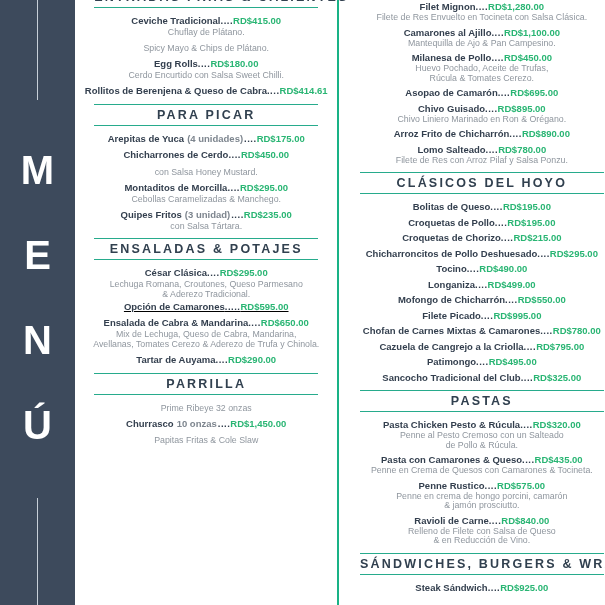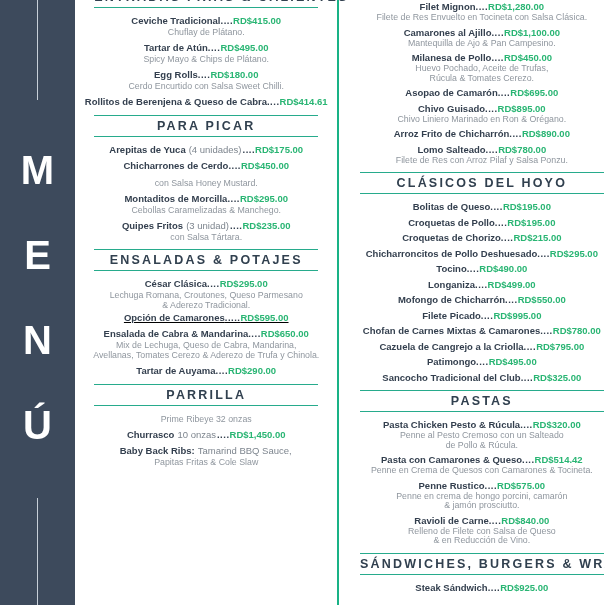--- a/index.html
+++ b/index.html
@@ -42,21 +42,21 @@
   }
   .col .menu-section:first-child .section-header{margin-top:0;}
 
   
   .menu-item{margin-bottom:6px;}
   .col.right .menu-item{margin-bottom:5px;}
   .menu-item.variant{margin-top:-3px;text-decoration:underline;}
   .item-line{
     font-size:9.5px;line-height:10.5px;font-weight:700;color:#333f4e;
   }
-  .item-note{font-weight:400;color:#7d858e;margin:0 1px 0 3px;}
+  .item-note{font-weight:700;color:#7d858e;margin:0 1px 0 3px;}
   .item-dots{color:#333f4e;letter-spacing:0.5px;}
   .item-price{color:#29b573;}
   .item-desc{
     font-size:8.8px;line-height:10px;color:#8f969e;
     white-space:pre-line;margin-top:0.5px;
   }
   .col.right .item-desc{line-height:9.5px;}
 </style>
 </head>
 <body>
@@ -81,21 +81,20 @@
       <span class="header-text">ENTRADAS FRÍAS &amp; CALIENTES</span>
     </header>
     <div class="items">
   <div class="menu-item">
     <div class="item-line"><span class="item-name">Ceviche Tradicional</span><span class="item-dots">....</span><span class="item-price">RD$415.00</span></div>
     <div class="item-desc">Chuflay de Plátano.</div>
   </div>
 
 
   <div class="menu-item">
-    <div class="item-line"><span class="item-name">Tartar de Atún</span><span class="item-dots">....</span><span class="item-price">RD$495.00</span></div>
     <div class="item-desc">Spicy Mayo &amp; Chips de Plátano.</div>
   </div>
 
   <div class="menu-item">
     <div class="item-line"><span class="item-name">Egg Rolls</span><span class="item-dots">....</span><span class="item-price">RD$180.00</span></div>
     <div class="item-desc">Cerdo Encurtido con Salsa Sweet Chilli.</div>
   </div>
 
   <div class="menu-item">
     <div class="item-line"><span class="item-name">Rollitos de Berenjena &amp; Queso de Cabra</span><span class="item-dots">....</span><span class="item-price">RD$414.61</span></div>
@@ -173,21 +172,20 @@
   <div class="menu-item">
     <div class="item-desc">Prime Ribeye 32 onzas</div>
   </div>
 
   <div class="menu-item">
     <div class="item-line"><span class="item-name">Churrasco</span><span class="item-note">10 onzas</span><span class="item-dots">....</span><span class="item-price">RD$1,450.00</span></div>
 
   </div>
 
   <div class="menu-item">
-    <div class="item-line"><span class="item-name">Baby Back Ribs:</span><span class="item-note">Tamarind BBQ Sauce,</span></div>
     <div class="item-desc">Papitas Fritas &amp; Cole Slaw</div>
   </div>
 </div>
   </div>
 </section>
     <div class="divider"></div>
     <section class="col right" id="right-col">
   <div class="menu-section">
 
     <div class="items">
@@ -301,21 +299,21 @@
       <span class="header-text">PASTAS</span>
     </header>
     <div class="items">
   <div class="menu-item">
     <div class="item-line"><span class="item-name">Pasta Chicken Pesto &amp; Rúcula</span><span class="item-dots">....</span><span class="item-price">RD$320.00</span></div>
     <div class="item-desc">Penne al Pesto Cremoso con un Salteado
 de Pollo &amp; Rúcula.</div>
   </div>
 
   <div class="menu-item">
-    <div class="item-line"><span class="item-name">Pasta con Camarones &amp; Queso</span><span class="item-dots">....</span><span class="item-price">RD$514.42</span></div>
+    <div class="item-line"><span class="item-name">Pasta con Camarones &amp; Queso</span><span class="item-dots">....</span><span class="item-price">RD$435.00</span></div>
     <div class="item-desc">Penne en Crema de Quesos con Camarones &amp; Tocineta.</div>
   </div>
 
   <div class="menu-item">
     <div class="item-line"><span class="item-name">Penne Rustico</span><span class="item-dots">....</span><span class="item-price">RD$575.00</span></div>
     <div class="item-desc">Penne en crema de hongo porcini, camarón
 &amp; jamón prosciutto.</div>
   </div>
 
   <div class="menu-item">

